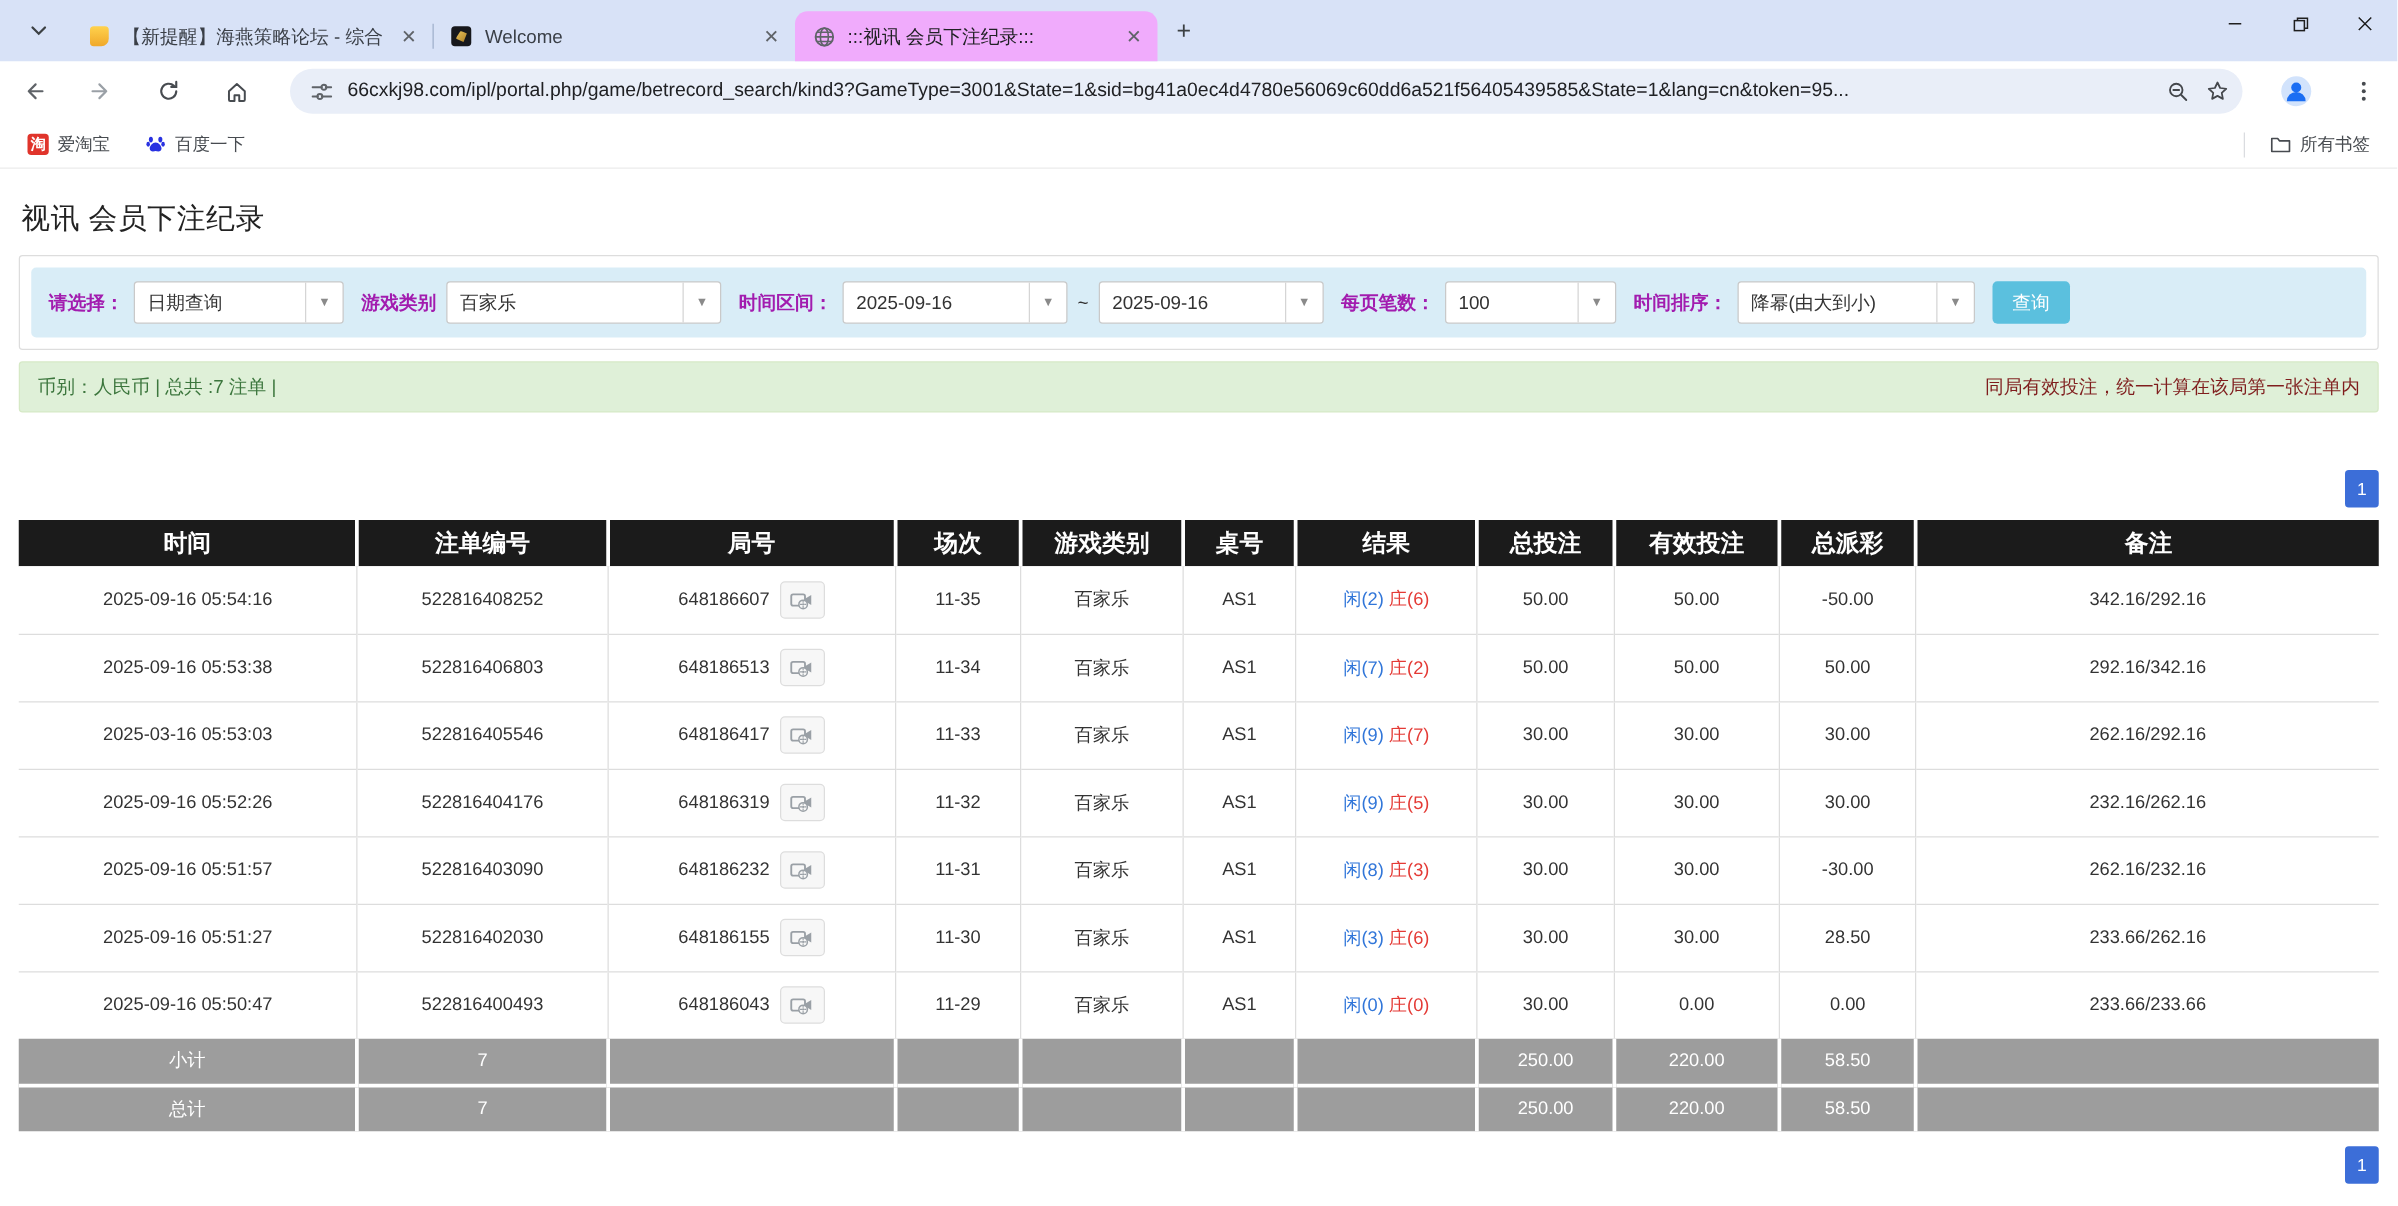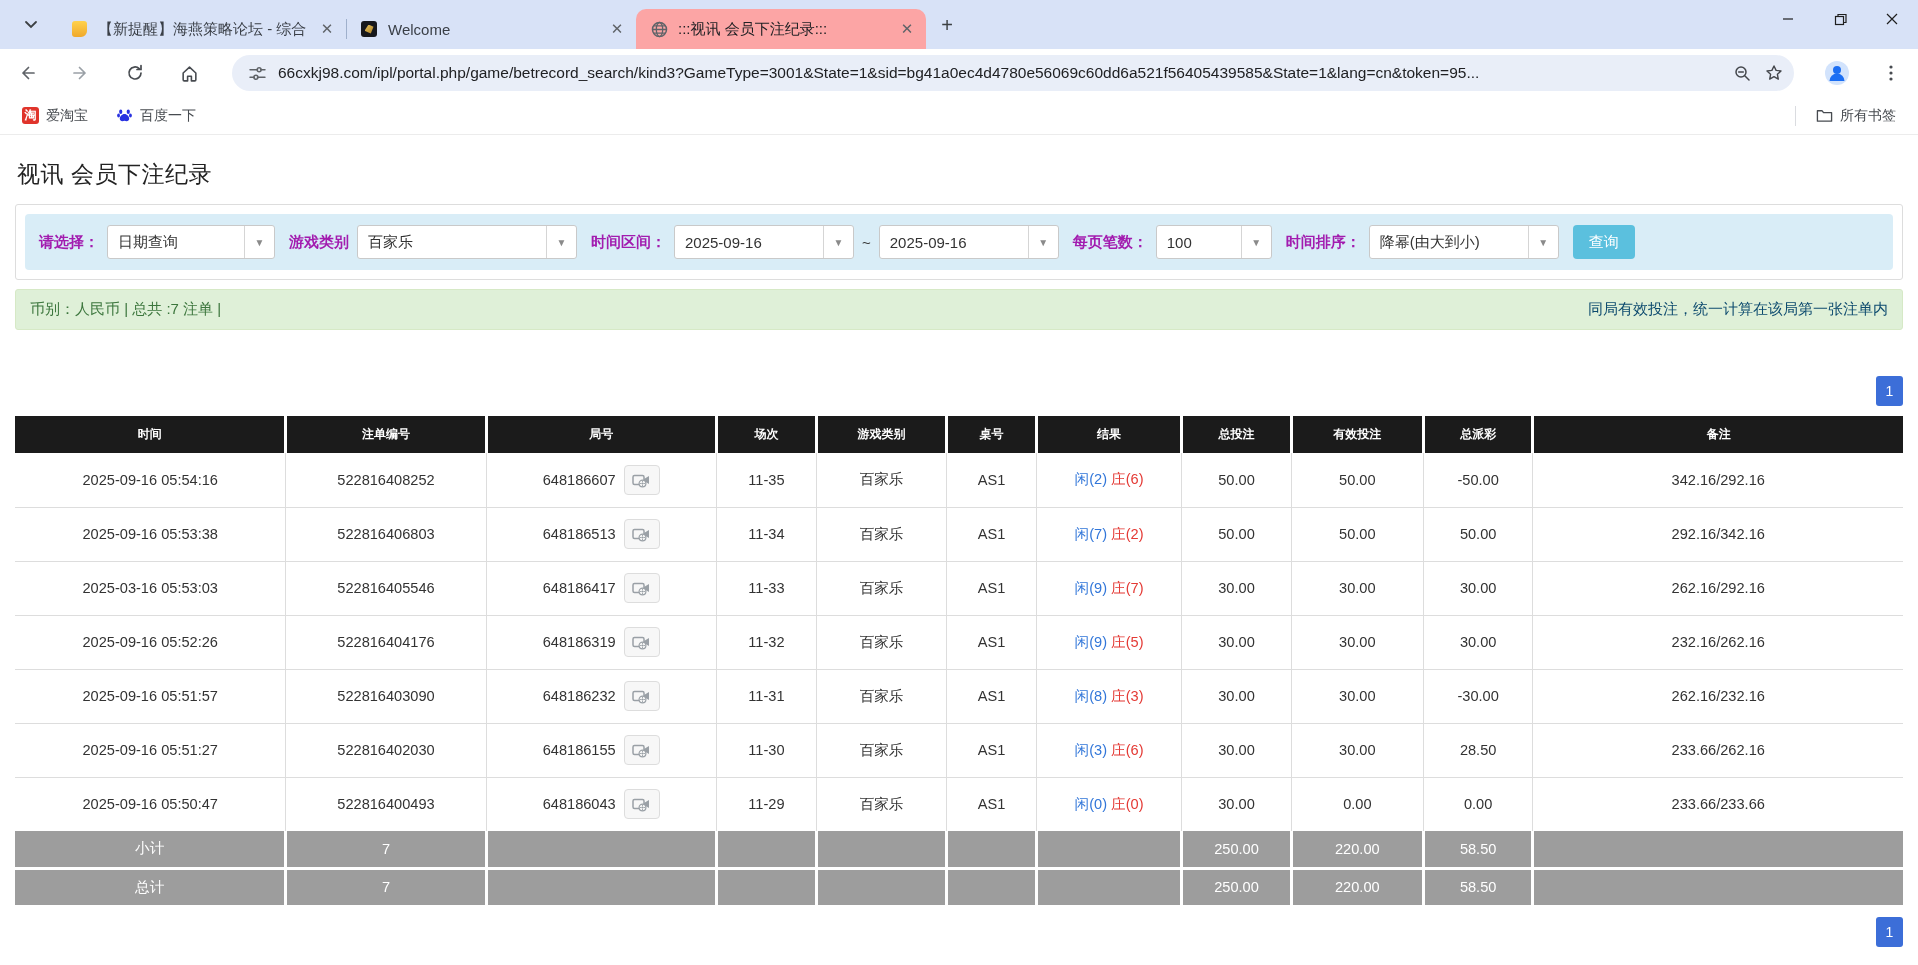--- a/index.html
+++ b/index.html
@@ -6,21 +6,21 @@
   html,body { width:1918px; height:965px; overflow:hidden;
     font-family:"Liberation Sans","DejaVu Sans",sans-serif; background:#fff; }
 
   
   .tabstrip { height:49px; background:#d8e2f7; display:flex; align-items:flex-end; position:relative; }
   .tab-search { width:34px; height:34px; margin:0 8px 7px 14px; border-radius:50%;
     display:flex; align-items:center; justify-content:center; color:#3c4043; }
   .tab { width:290px; height:40px; display:flex; align-items:center; gap:10px;
     padding:0 10px 0 14px; border-radius:10px 10px 0 0; color:#3a3f47; font-size:15px; position:relative; }
   .tab .sep { position:absolute; right:-1px; top:10px; height:20px; width:1px; background:#9fb0cc; }
-  .tab.active { background:#fca5a5; color:#202124;margin-top:24px; }
+  .tab.active { background:#f0abfc; color:#202124;margin-top:24px; }
   .tab-title { flex:1; white-space:nowrap; overflow:hidden; text-overflow:clip; }
   .tab-close { width:18px; height:18px; border-radius:50%; display:flex; align-items:center;
     justify-content:center; color:#5f6368; font-size:15px; flex:0 0 auto; }
   .favicon { width:18px; height:18px; flex:0 0 auto; display:flex; align-items:center; justify-content:center; }
   .fav-yellow { width:15px; height:16px; background:linear-gradient(#ffd24d,#f0a82a); border-radius:3px 3px 6px 3px; }
   .fav-dark { width:16px; height:16px; background:#17181c; border-radius:3px; display:flex; align-items:center; justify-content:center; }
   .fav-dark::after { content:""; width:9px; height:9px; background:linear-gradient(135deg,#e8c15a,#a97c22); clip-path:polygon(0 70%,45% 0,100% 25%,70% 100%); }
   .newtab-btn { width:30px; height:30px; margin:0 0 9px 6px; border-radius:50%; display:flex;
     align-items:center; justify-content:center; color:#3c4043; font-size:20px; }
   .win-controls { position:absolute; right:0; top:0; height:38px; display:flex; }
@@ -53,29 +53,29 @@
   .combo { background:#fff; border:1px solid #c9c9c9; border-radius:3px; height:34px; display:flex; align-items:stretch; }
   .combo .val { padding:0 10px; font-size:15px; color:#333; display:flex; align-items:center; }
   .combo .arrow-seg { width:30px; border-left:1px solid #d5d5d5; display:flex; align-items:center; justify-content:center; color:#8a8a8a; font-size:10px; }
   .tilde { color:#333; font-size:15px; }
   .search-btn { background:#5bc0de; color:#fff; border:none; border-radius:4px; height:34px;
     padding:0 16px; font-size:15px; margin-left:6px; cursor:pointer; font-family:inherit; }
 
   .info-bar { margin-top:9px; background:#dff0d8; border:1px solid #d6e9c6; border-radius:3px;
     height:41px; display:flex; align-items:center; justify-content:space-between; padding:0 14px; font-size:15px; }
   .info-left { color:#3c763d; }
-  .info-right { color:#0c4a6e; }
+  .info-right { color:#7f1d1d; }
 
   .pager-row { display:flex; justify-content:flex-end; margin-top:46px; }
   .pager-row.bottom { margin-top:12px; }
   .page-btn { min-width:27px; height:30px; background:#3c6ed8; color:#fff; font-size:14px;
     display:flex; align-items:center; justify-content:center; border-radius:3px; cursor:pointer; }
 
   table.records { width:100%; border-collapse:collapse; margin-top:10px; table-layout:fixed; }
-  .records th { background:#1b1b1b; color:#fff; font-size:12px; font-weight:bold; height:37px; border-right:3px solid #fff; }
+  .records th { background:#1b1b1b; color:#fff; font-size:19px; font-weight:bold; height:37px; border-right:3px solid #fff; }
   .records th:last-child { border-right:none; }
   .records td { font-size:14.6px; color:#333; text-align:center; height:54px;
     border-top:1px solid #ddd; border-right:1px solid #ddd; background:#fff; }
   .records td:last-child { border-right:none; }
   .records tr:first-child td { border-top:none; }
   .records td.l-edge, .records th:first-child { border-left:1px solid #ddd; }
   .records th:first-child { border-left:none; }
   .blue { color:#3176d9; }
   .red { color:#e43a35; }
   .neg { color:#e43a35; }
@@ -259,21 +259,21 @@
         <span class="val" style="flex:1">2025-09-16</span>
         <span class="arrow-seg">▼</span>
       </div>
       <span class="tilde">~</span>
       <div class="combo" style="width:180px">
         <span class="val" style="flex:1">2025-09-16</span>
         <span class="arrow-seg">▼</span>
       </div>
 
       <span class="f-label">每页笔数：</span>
-      <div class="combo" style="width:116px">
+      <div class="combo" style="width:137px">
         <span class="val" style="flex:1">100</span>
         <span class="arrow-seg">▼</span>
       </div>
 
       <span class="f-label">时间排序：</span>
       <div class="combo" style="width:190px">
         <span class="val" style="flex:1">降幂(由大到小)</span>
         <span class="arrow-seg">▼</span>
       </div>
 

